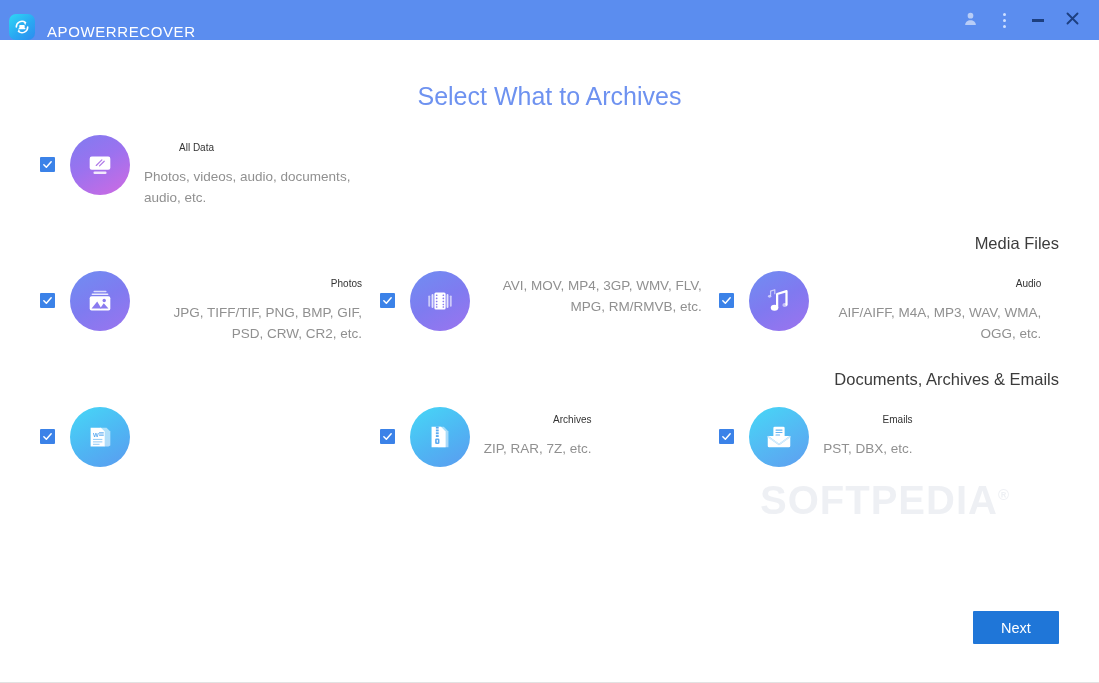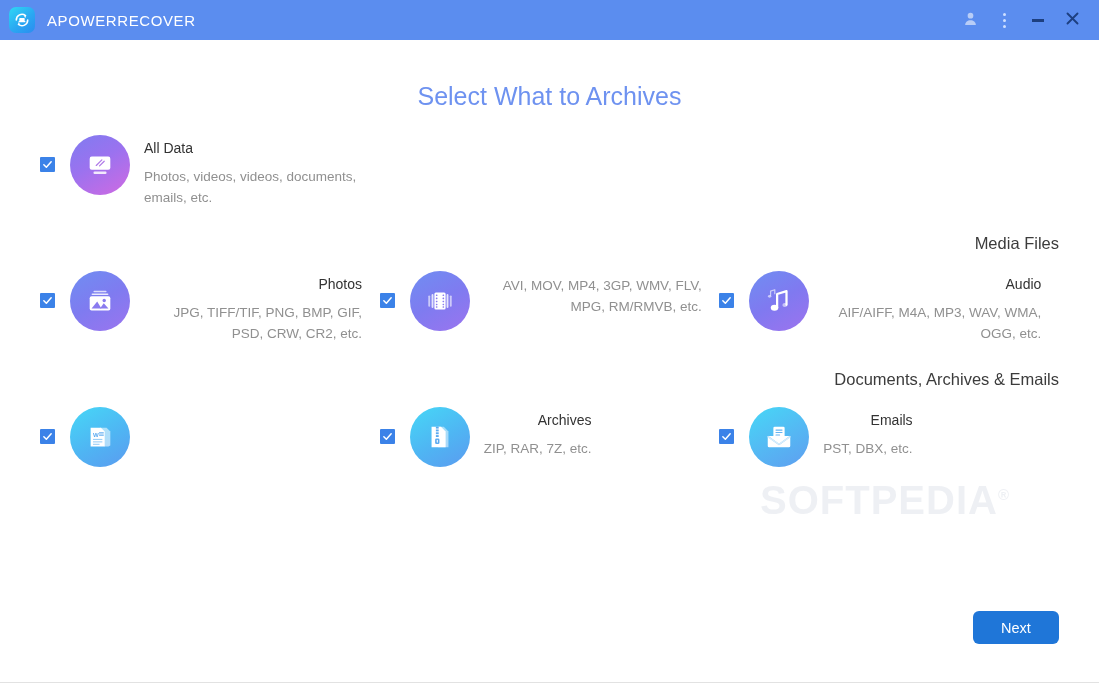--- a/index.html
+++ b/index.html
@@ -15,21 +15,21 @@
     position: relative;
     border-bottom: 1px solid #e2e2e2;
     box-sizing: border-box;
   }
 
   
   .titlebar {
     height: 40px;
     background: #5b8def;
     display: flex;
-    align-items: center;
+    align-items: flex-end;
     padding: 0 10px 0 9px;
     box-sizing: border-box;
     position: relative;
   }
   .app-logo {
     width: 26px;
     height: 26px;
     border-radius: 7px;
     background: linear-gradient(140deg, #2fd8f5 0%, #2aa8f2 55%, #2b8cf0 100%);
     display: flex;
@@ -125,24 +125,25 @@
   .ic-audio    { background: linear-gradient(150deg, #6f8ef2 0%, #8079f0 50%, #9d73ee 100%); }
   .ic-docs     { background: linear-gradient(150deg, #46d8f7 0%, #4fb5f3 55%, #5b9bf0 100%); }
   .ic-archives { background: linear-gradient(150deg, #46d8f7 0%, #4fb5f3 55%, #5b9bf0 100%); }
   .ic-emails   { background: linear-gradient(150deg, #46d8f7 0%, #55b7f3 55%, #5f9ef0 100%); }
 
   .item-text {
     margin-left: 14px;
     padding-top: 4px;
   }
   .item-title {
-    font-size: 14px;
+    font-size: 10px;
     color: #333333;
     line-height: 18px;
     margin-bottom: 9px;
+    margin-left: 35px;
   }
   .item-desc {
     font-size: 13.5px;
     color: #909090;
     line-height: 21px;
     max-width: 218px;
   }
 
   
   .footer {
@@ -150,21 +151,21 @@
     right: 40px;
     bottom: 38px;
   }
   .next-btn {
     width: 86px;
     height: 33px;
     background: #1f76d8;
     color: #ffffff;
     font-size: 14.5px;
     border: none;
-    border-radius: 6px;
+    border-radius: 1px;
     cursor: pointer;
     font-family: "Liberation Sans", sans-serif;
   }
 
   
   .watermark {
     position: absolute;
     left: 760px;
     top: 478px;
     font-size: 40px;
@@ -240,21 +241,21 @@
         </div>
         <div class="circle-icon ic-alldata">
           <svg width="30" height="30" viewBox="0 0 32 32" aria-hidden="true">
             <rect x="5" y="7" width="22" height="14" rx="2.2" fill="#ffffff"></rect>
             <rect x="9" y="23" width="14" height="2.6" rx="1.3" fill="#ffffff" opacity="0.85"></rect>
             <path d="M12 16.5 L18 10.5 M15.5 17 L20.5 12" stroke="#b07ae8" stroke-width="1.3" stroke-linecap="round"></path>
           </svg>
         </div>
         <div class="item-text">
           <div class="item-title">All Data</div>
-          <div class="item-desc">Photos, videos, videos, documents, emails, etc.</div>
+          <div class="item-desc">Photos, videos, audio, documents, audio, etc.</div>
         </div>
       </div>
 
     </div>
   </div>
 
   <div class="section">
     <div class="section-title">Media Files</div>
     <div class="row">
 

